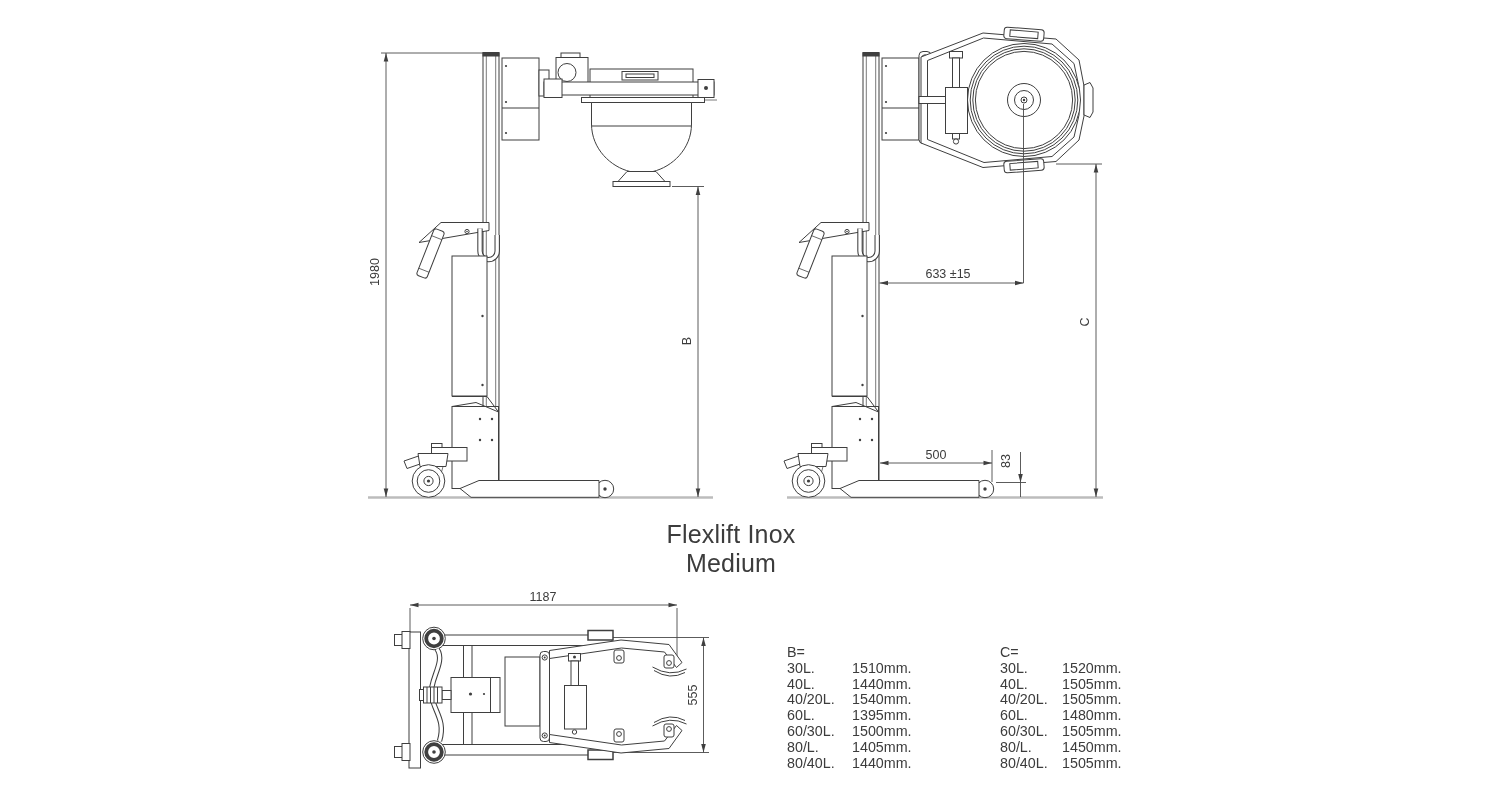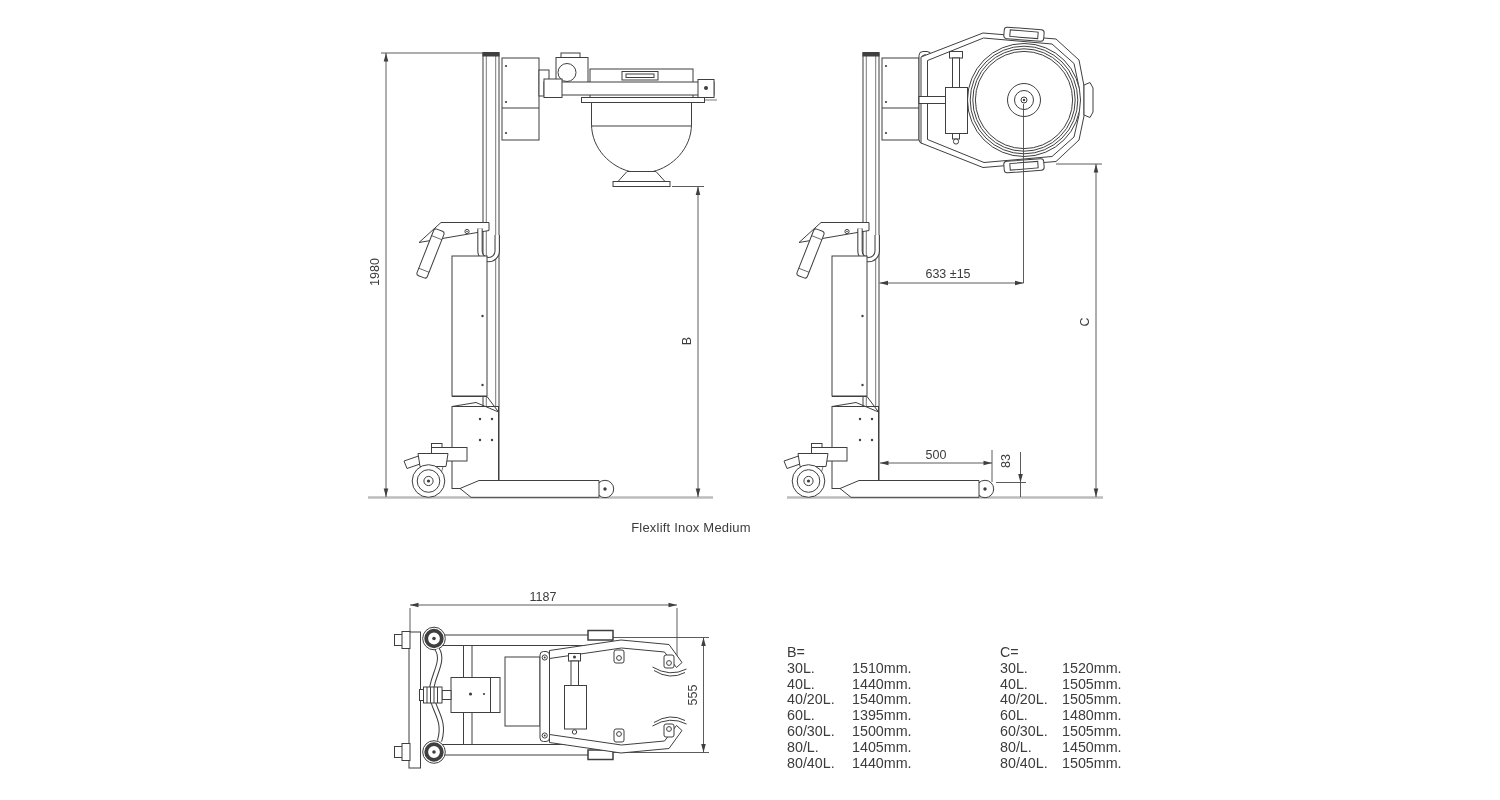--- a/index.html
+++ b/index.html
@@ -10,22 +10,22 @@
   .s{stroke:#3f3f3f;stroke-width:1;fill:none;}
   .w{fill:#ffffff;}
   .f{fill:#3f3f3f;stroke:none;}
   .thin{stroke-width:0.7;}
   .dim{stroke:#4a4a4a;stroke-width:0.9;fill:none;}
   .tube{stroke:#3f3f3f;stroke-width:5.4;fill:none;}
   .tubein{stroke:#ffffff;stroke-width:3.3;fill:none;}
   .ground{stroke:#bcbcbc;stroke-width:2.4;fill:none;}
   text{font-family:"Liberation Sans",sans-serif;font-size:12.5px;fill:#3c3c3c;}
   
-  .drawing-title{position:absolute;left:596px;top:520px;width:190px;text-align:center;
-        font-size:13px;color:#3c3c3c;letter-spacing:.2px;}
+  .drawing-title{position:absolute;left:636px;top:520px;width:190px;text-align:center;
+        font-size:25px;color:#3c3c3c;letter-spacing:.2px;}
   .dim-table{position:absolute;font-size:14.3px;line-height:15.8px;color:#3c3c3c;}
   .t-row{display:flex;}
   .t-model{display:inline-block;width:65px;}
   .tc .t-model{width:62px;}
 </style>
 </head>
 <body>
 
 <div class="page">
 

